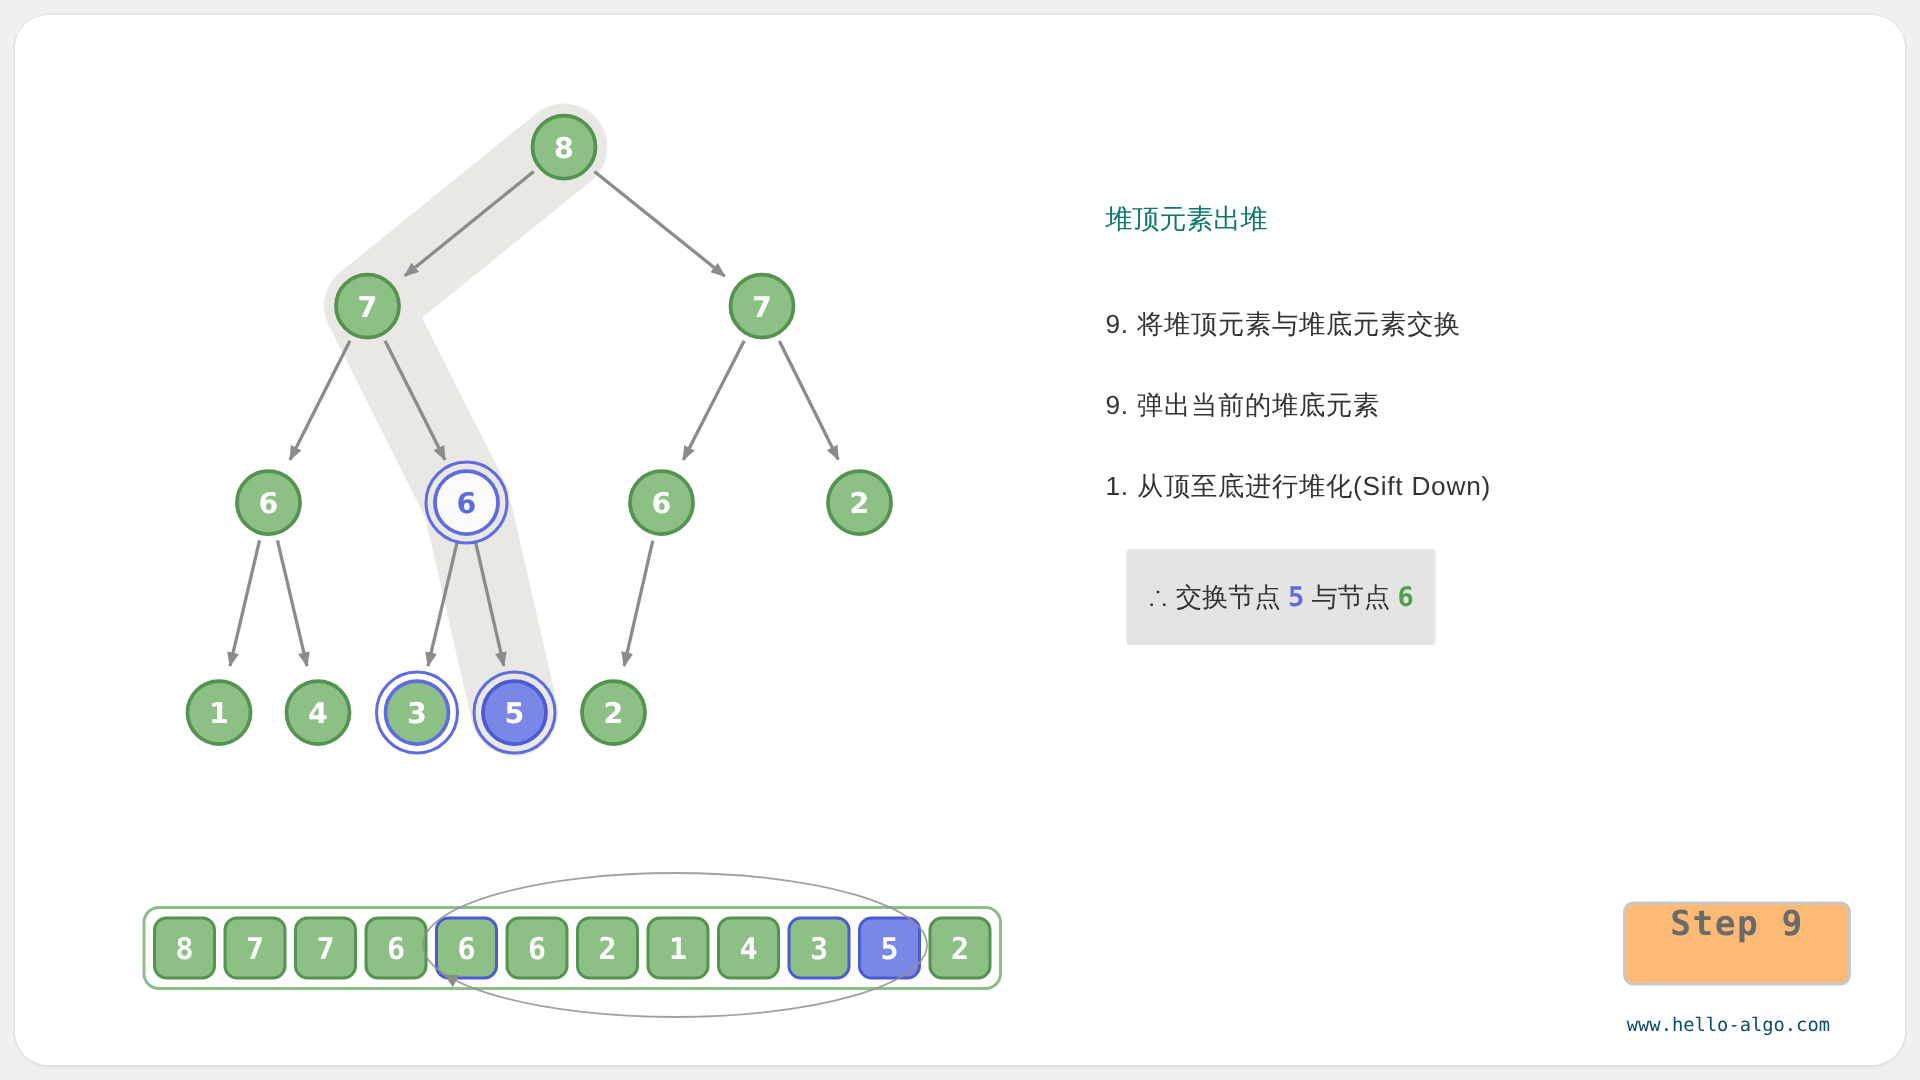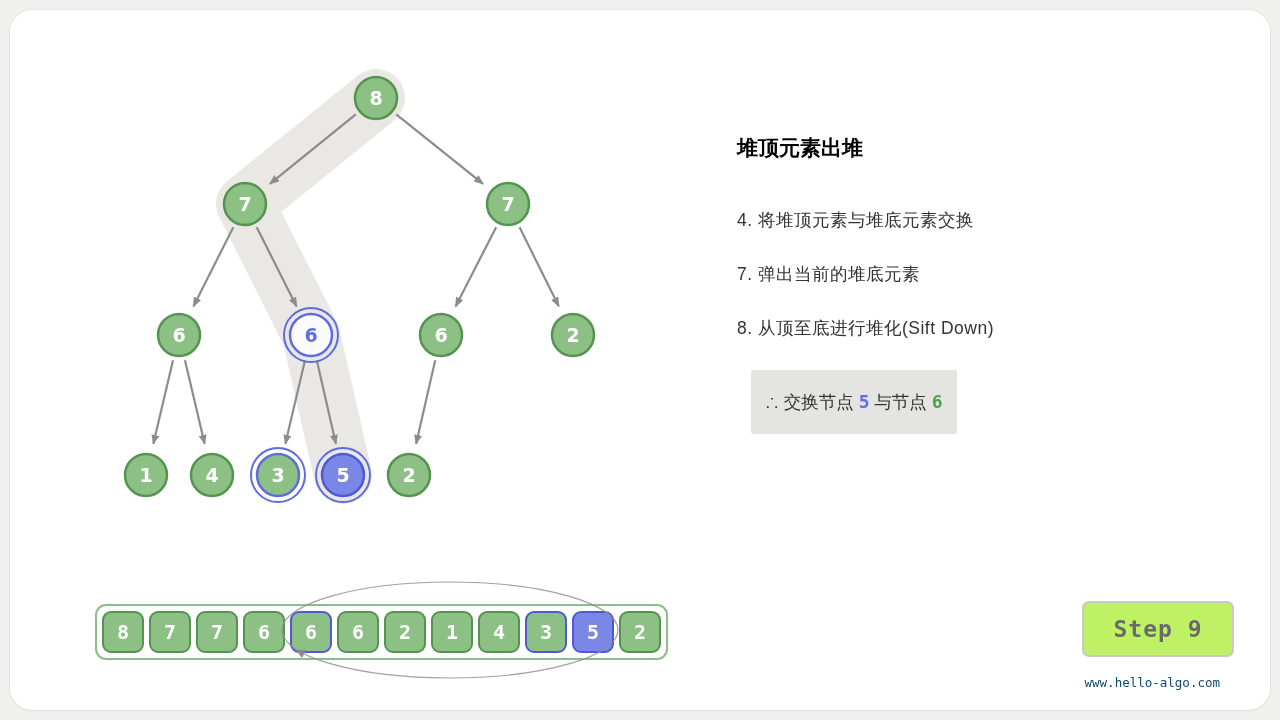--- a/index.html
+++ b/index.html
@@ -23,21 +23,21 @@
   .edge { stroke:#8c8c8c; stroke-width:2.2; }
   .node .body { fill:#8CC084; stroke:#559351; stroke-width:2.5; }
   .node .label { fill:#ffffff; font:bold 19px "DejaVu Sans", sans-serif; text-anchor:middle; }
   .node .ring { fill:none; stroke:#5F6CE0; stroke-width:2; }
   .node.current .body { fill:#fbfbfd; stroke:#5F6CE0; }
   .node.current .label { fill:#5F6CE0; }
   .node.ring-state .body { stroke:#5F6CE0; }
   .node.blue .body { fill:#7B87E6; stroke:#4C5BD4; }
   
   .panel { position:absolute; left:727px; top:124px; width:525px; color:#333; }
-  .panel-title { font-size:21px; font-weight:bold; color:#000000; margin:0 0 46px 0; }
+  .panel-title { font-size:18px; font-weight:normal; color:#0f766e; margin:0 0 46px 0; }
   .step-line { font-size:17.5px; color:#333; margin-bottom:30px; letter-spacing:0.5px; }
   .reason { font-size:17.5px; margin:24px 0 0 24px; }
   .conclusion-wrap { margin:16px 0 0 14px; }
   .conclusion { display:inline-block; background:#e4e4e2; padding:20px 14px; font-size:17.5px; border-radius:2px; }
   .nb { color:#5F6CE0; font-weight:bold; font-family:"DejaVu Sans Mono", monospace; font-size:18px; }
   .ng { color:#4FA14F; font-weight:bold; font-family:"DejaVu Sans Mono", monospace; font-size:18px; }
   
   .array-box {
     position:absolute; left:85px; top:594px;
     border:2px solid #8CBE8C; border-radius:11px; padding:5px;
@@ -53,22 +53,22 @@
   }
   .cell.ring { border-color:#4C5BD4; }
   .cell.blue { background:#7B87E6; border-color:#4C5BD4; }
   
   #overlay-svg { position:absolute; left:0; top:0; pointer-events:none; }
   .swap-ellipse { fill:none; stroke:#909090; stroke-width:1.2; opacity:0.85; }
   .swap-arrow { fill:#8a8a8a; }
   
   .step-box {
     position:absolute; left:1072px; top:591px; width:148px; height:52px;
-    border:2px solid #c8c8c8; border-radius:7px; background:#bef264;
-    display:flex; align-items:center; justify-content:center;
+    border:2px solid #c8c8c8; border-radius:7px; background:#fdba74;
+    display:flex; align-items:flex-start; justify-content:center;
     font:bold 23px "DejaVu Sans Mono", monospace; color:#6a6a6a; letter-spacing:1px;
   }
   .watermark {
     position:absolute; right:50px; bottom:20px;
     font:12.5px "DejaVu Sans Mono", monospace; color:#0c4a6e;
   }
 </style>
 </head>
 <body>
 
@@ -140,23 +140,23 @@
         <text x="333" y="472" class="label">5</text>
       </g>
       <g class="node normal">
         <circle cx="399" cy="465" r="21" class="body"></circle>
         <text x="399" y="472" class="label">2</text>
       </g>
     </svg>
 
   <div class="panel">
     <h2 class="panel-title">堆顶元素出堆</h2>
-    <div class="step-line">4. 将堆顶元素与堆底元素交换</div>
-    <div class="step-line">7. 弹出当前的堆底元素</div>
-    <div class="step-line">8. 从顶至底进行堆化(Sift Down)</div>
+    <div class="step-line">9. 将堆顶元素与堆底元素交换</div>
+    <div class="step-line">9. 弹出当前的堆底元素</div>
+    <div class="step-line">1. 从顶至底进行堆化(Sift Down)</div>
 
 
     <div class="conclusion-wrap"><span class="conclusion"><span>∴ 交换节点 </span><span class="nb">5</span><span> 与节点 </span><span class="ng">6</span></span></div>
   </div>
 
   <div class="array-box">
     <div id="array-row" class="array-row">
         <div class="cell">8</div>
         <div class="cell">7</div>
         <div class="cell">7</div>

